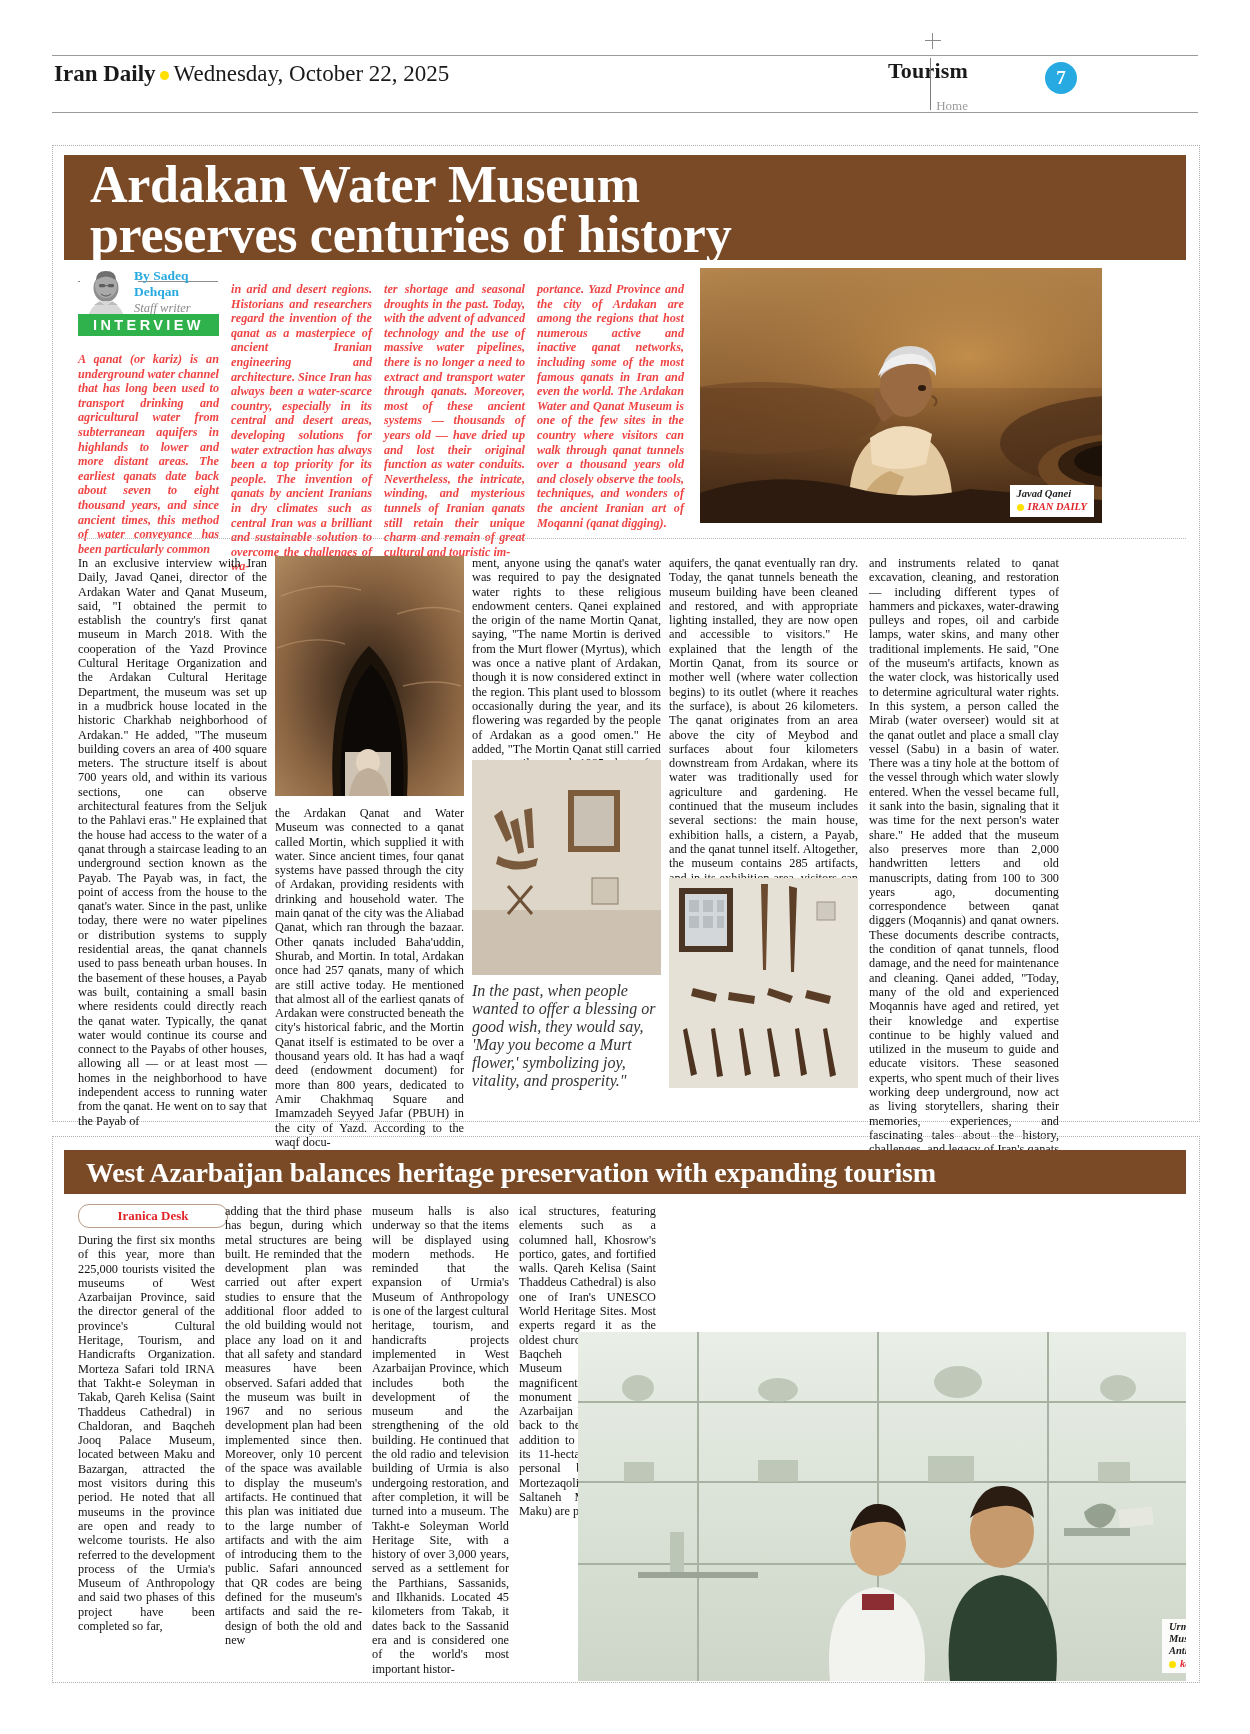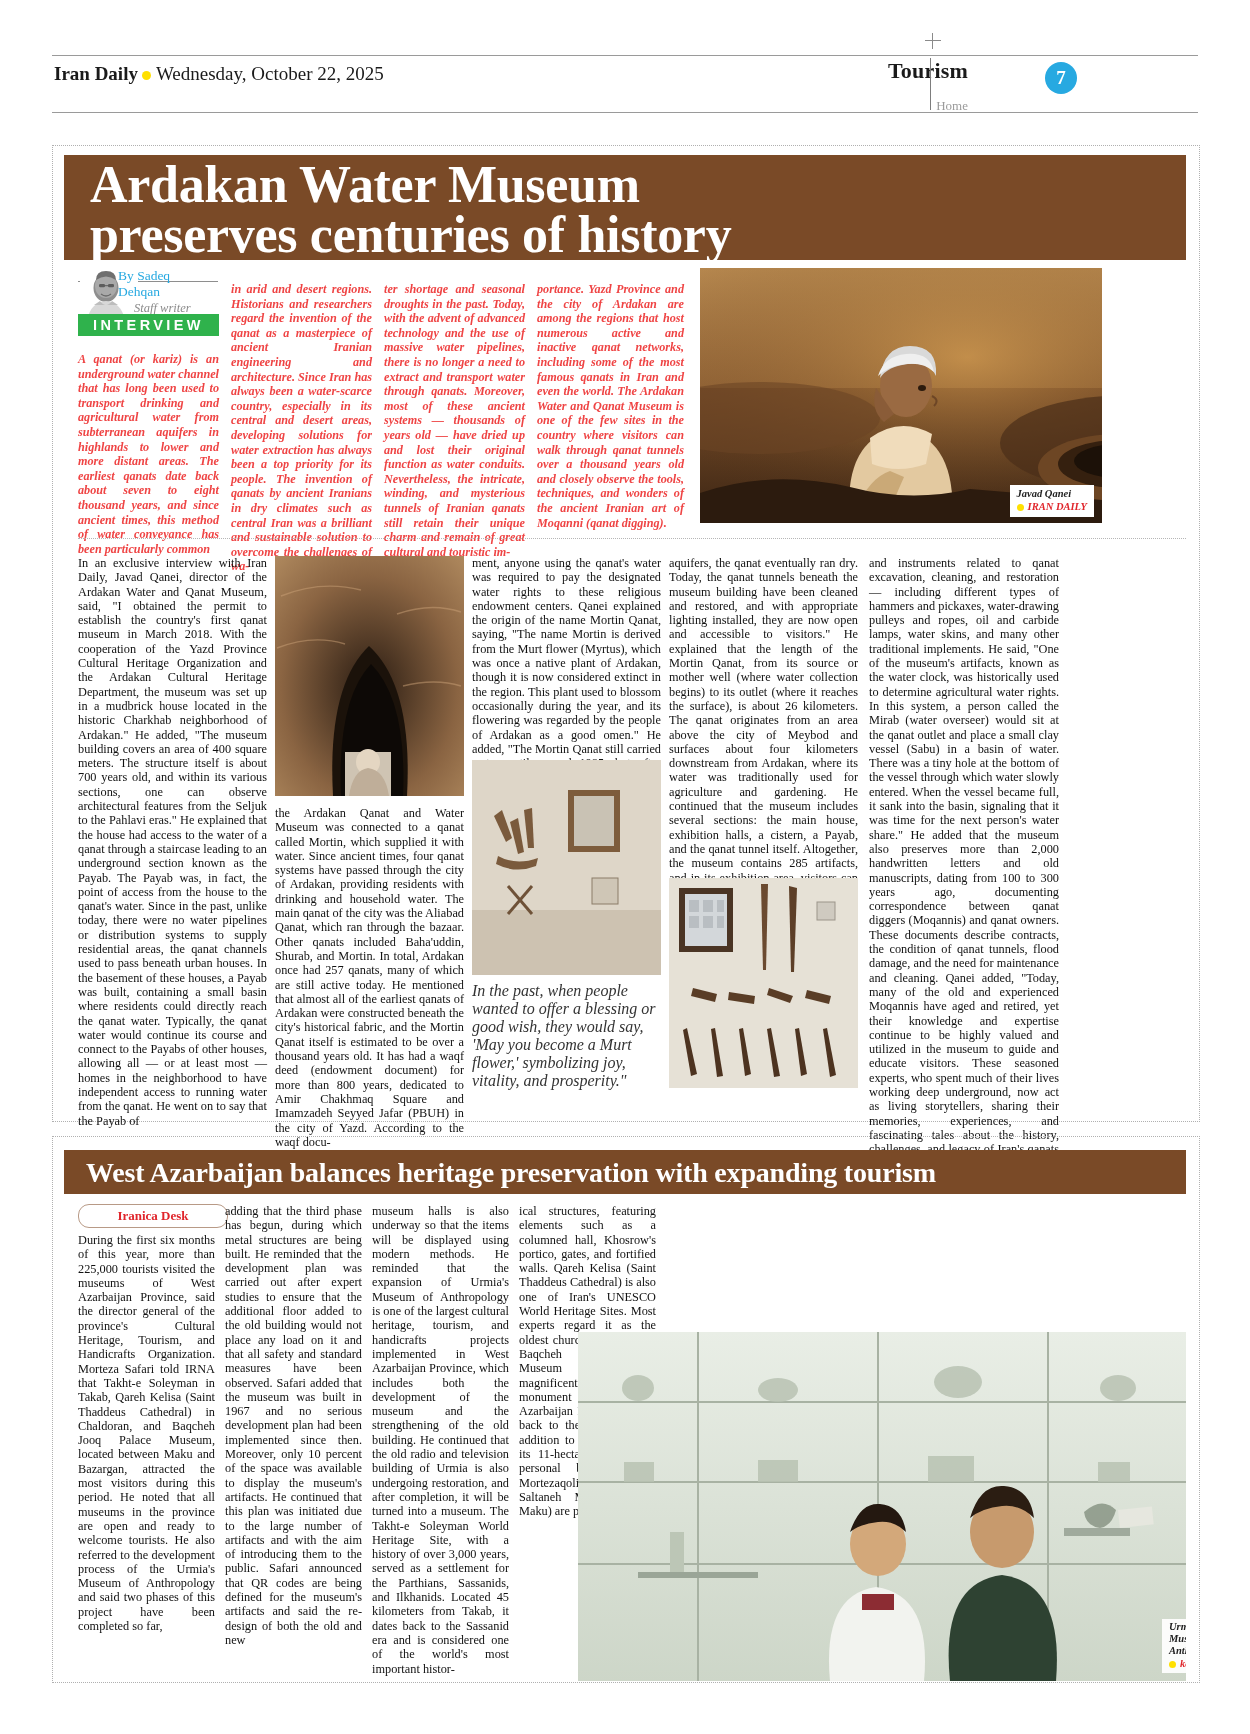--- a/index.html
+++ b/index.html
@@ -9,21 +9,21 @@
 
   
   .crop-mark{position:absolute;left:925px;top:33px;width:16px;height:16px;}
   .crop-mark:before,.crop-mark:after{content:"";position:absolute;background:#8a8a8a;}
   .crop-mark:before{left:7px;top:0;width:1px;height:16px;}
   .crop-mark:after{left:0;top:7px;width:16px;height:1px;}
 
   .hdr-rule-top{position:absolute;left:52px;top:55px;width:1146px;height:1px;background:#9a9a9a;}
   .hdr-rule-bot{position:absolute;left:52px;top:112px;width:1146px;height:1px;background:#9a9a9a;}
 
-  .masthead-left{position:absolute;left:54px;top:62px;font-size:19px;line-height:24px;white-space:nowrap;}
+  .masthead-left{position:absolute;left:54px;top:62px;font-size:23px;line-height:24px;white-space:nowrap;}
   .masthead-left .brand{font-weight:bold;}
   .dot-y{display:inline-block;width:9px;height:9px;border-radius:50%;background:#ffe000;margin:0 5px 0 4px;vertical-align:middle;}
   .dot-y-sm{display:inline-block;width:7px;height:7px;border-radius:50%;background:#ffe000;margin:0 4px 0 0;vertical-align:middle;}
 
   .section-block{position:absolute;right:282px;top:58px;text-align:right;}
   .section-name{font-size:22px;font-weight:bold;letter-spacing:.2px;line-height:26px;}
   .section-sub{font-size:13px;color:#9b9b9b;line-height:16px;margin-top:14px;}
   .hdr-vrule{position:absolute;left:930px;top:58px;width:1px;height:52px;background:#7d7d7d;}
 
   .page-badge{position:absolute;left:1045px;top:62px;width:32px;height:32px;border-radius:50%;background:#27a9e1;color:#fff;
@@ -36,21 +36,21 @@
 
   .band{background:#7a4a27;color:#fff;}
   .band-1{position:absolute;left:64px;top:155px;width:1122px;height:105px;}
   .band-1 h1{margin:0;padding:5px 0 0 26px;font-size:52px;line-height:50px;font-weight:bold;letter-spacing:-.3px;}
 
   .band-2{position:absolute;left:64px;top:1150px;width:1122px;height:44px;}
   .band-2 h2{margin:0;padding:5px 0 0 22px;font-size:28px;line-height:35px;font-weight:bold;letter-spacing:-.2px;}
   .byline-rule{position:absolute;left:78px;top:281px;width:140px;height:1px;background:#8e8e8e;}
   .avatar{position:absolute;left:80px;top:268px;width:58px;height:52px;overflow:hidden;}
   .avatar svg{display:block;}
-  .by-name{position:absolute;left:118px;top:268px;width:86px;font-size:13.5px;line-height:16px;font-weight:normal;color:#27a9e1;}
+  .by-name{position:absolute;left:134px;top:268px;width:86px;font-size:13.5px;line-height:16px;font-weight:bold;color:#27a9e1;}
   .by-role{position:absolute;left:134px;top:301px;font-size:12.5px;line-height:15px;font-style:italic;color:#8a8a8a;}
 
   .interview-tag{position:absolute;left:78px;top:314px;width:141px;height:22px;background:#2fb24c;color:#fff;
     font-family:"Liberation Sans",sans-serif;font-size:14.5px;font-weight:bold;letter-spacing:3.4px;
     display:flex;align-items:center;justify-content:center;}
 
   
   .lead{position:absolute;top:340px;font-style:italic;font-weight:bold;font-size:12.2px;line-height:14.6px;
         text-align:justify;color:#ef4444;margin-top:12px;}
   .lead.c1{left:78px;width:141px;top:340px;}

